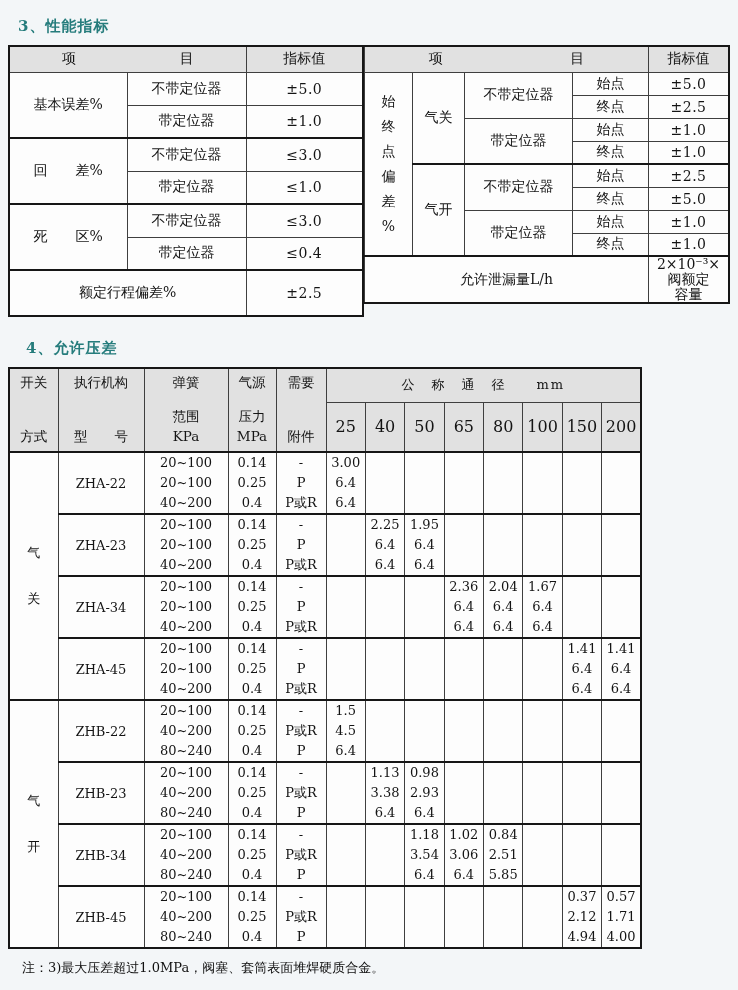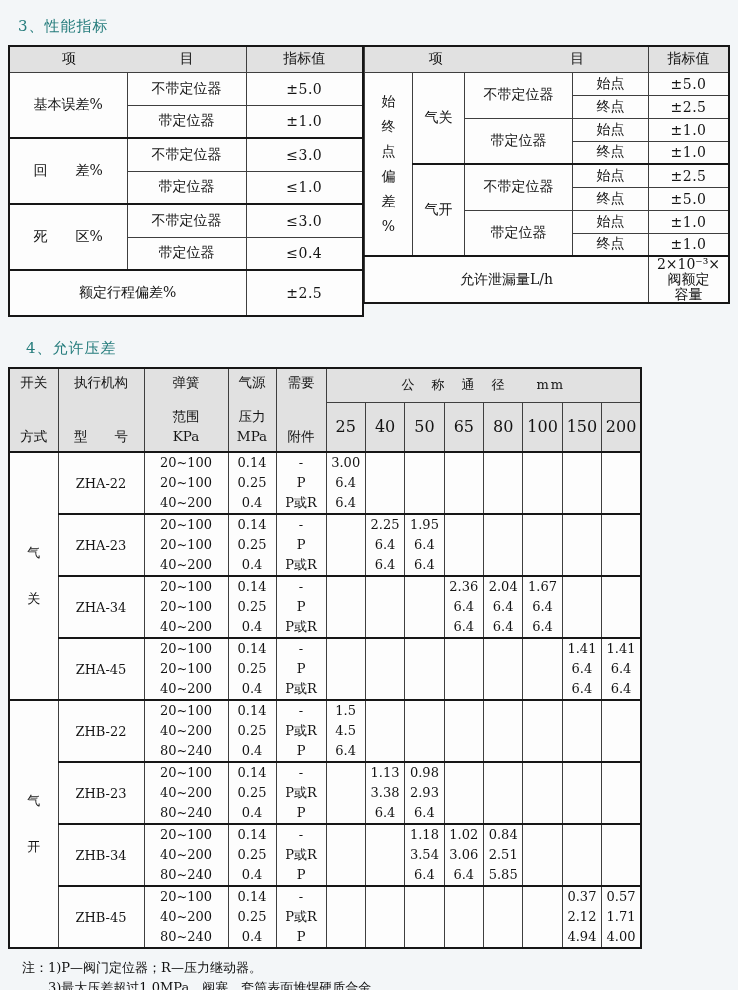--- a/index.html
+++ b/index.html
@@ -4,21 +4,21 @@
 <style>
   html,body{margin:0;padding:0;}
   body{
     width:738px;height:990px;overflow:hidden;
     background:var(--page_bg,#F3F6F8);
     font-family:"DejaVu Serif","Liberation Serif",serif;
     color:#141414;
   }
   .sec-title{
     color:var(--accent,#257C7C);
-    font-weight:normal;font-size:15px;line-height:22px;
+    font-weight:bold;font-size:15px;line-height:22px;
     margin:15px 0 8px 18px;letter-spacing:1px;
   }
   .sec-title.second{margin-top:20px;}
   .content{margin-left:8px;width:722px;}
   
   table.t{border-collapse:collapse;table-layout:fixed;background:#FDFDFD;border:2px solid #161616;}
   .t td,.t th{border:1px solid #3f3f3f;text-align:center;vertical-align:middle;padding:0;font-weight:normal;font-size:14px;}
   .t .hdr{background:var(--header_bg,#E1E1E1);}
   tr.grp > td{border-top:2px solid #161616;}
   .split2{display:flex;width:100%;}
@@ -420,17 +420,16 @@
       <td class="ml">0.57
 1.71
 4.00</td>
     </tr>
   </tbody>
     </table>
 
   <div class="notes">
     <span>注：</span>
     <div class="ni">
-      <div>1)P—阀门定位器；R—压力继动器。</div>
       <div>3)最大压差超过1.0MPa，阀塞、套筒表面堆焊硬质合金。</div>
     </div>
   </div>
 </div>
 
 </body></html>

